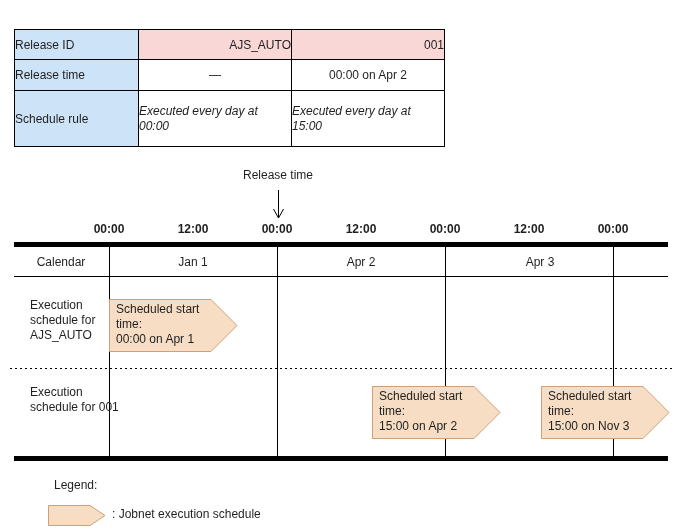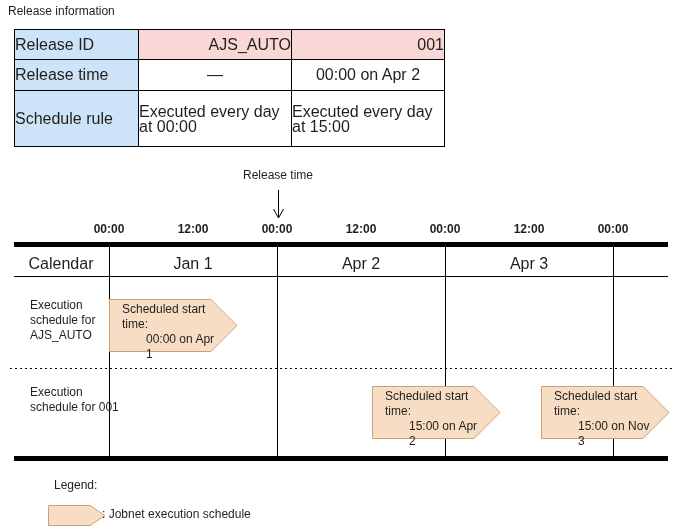--- a/index.html
+++ b/index.html
@@ -3,54 +3,53 @@
 <meta charset="utf-8">
 <style>
   html,body{margin:0;padding:0;background:#ffffff;}
   body{font-family:"Liberation Sans","DejaVu Sans",sans-serif;color:#1f1f1f;}
   #page{position:relative;width:674px;height:531px;background:#ffffff;overflow:hidden;}
   .abs{position:absolute;}
   .txt{font-size:12px;line-height:15px;white-space:nowrap;}
 
   
   table.rel-table{position:absolute;left:14px;top:29px;border-collapse:collapse;table-layout:fixed;}
-  table.rel-table td{border:1px solid #000;font-size:16px;vertical-align:middle;padding:0;}
+  table.rel-table td{border:1px solid #000;font-size:12px;vertical-align:middle;padding:0;}
   td.hdr-blue{background:#cde3f8;padding-left:16px;}
   td.val-pink{background:#f9d7d7;text-align:right;}
   td.val-center{text-align:center;}
-  td.val-left{text-align:left;padding-left:10px;padding-right:6px;font-size:12px;line-height:15px;}
+  td.val-left{text-align:left;padding-left:10px;padding-right:6px;font-size:12px;line-height:15px;font-style:italic;}
   td.wrap{white-space:normal;}
 
   
   .tick{position:absolute;top:222px;transform:translateX(-50%);font-size:12px;font-weight:bold;}
-  .daylabel{position:absolute;top:255px;transform:translateX(-50%);font-size:16px;}
+  .daylabel{position:absolute;top:255px;transform:translateX(-50%);font-size:12px;}
   .hbar{position:absolute;left:14px;width:654px;height:5px;background:#000;}
   .thinline{position:absolute;left:14px;top:276px;width:654px;height:1px;background:#000;}
   .vline{position:absolute;top:247px;width:1px;height:209px;background:#000;}
   .dashline{position:absolute;left:10px;top:368px;width:664px;height:1px;
             background:repeating-linear-gradient(90deg,#000 0 2px,transparent 2px 5px);}
   .rowlabel{position:absolute;left:30px;width:92px;font-size:12px;line-height:15px;white-space:normal;}
 
   
   .callout{position:absolute;width:129px;height:53px;}
   .callout svg{position:absolute;left:0;top:0;}
-  .callout-text{position:absolute;left:13px;top:3px;width:96px;font-size:12px;line-height:15px;white-space:normal;}
-  .callout-text .c-value{display:block;margin-left:24px;}
+  .callout-text{position:absolute;left:7px;top:3px;width:96px;font-size:12px;line-height:15px;white-space:normal;}
+  .callout-text .c-value{display:block;}
 
   
   .legend-title{position:absolute;left:20px;top:478px;font-size:12px;margin-left:34px;}
   .legend-shape{position:absolute;left:48px;top:505px;}
-  .legend-entry{position:absolute;left:102px;top:507px;font-size:12px;text-align:right;}
+  .legend-entry{position:absolute;left:112px;top:507px;font-size:12px;text-align:right;}
 </style>
 </head>
 <body>
 
 <div id="page">
 
-  <div class="abs txt" style="left:8px;top:4px;">Release information</div>
 
   <table class="rel-table">
     <colgroup>
         <col style="width:124px">
         <col style="width:153px">
         <col style="width:153px">
       </colgroup>
     <tbody>
         <tr style="height:30px">
       <td class="hdr-blue">Release ID</td>
@@ -86,21 +85,21 @@
 
   <div class="hbar" style="top:242px;"></div>
   <div class="vline" style="left:109px;"></div>
   <div class="vline" style="left:277px;"></div>
   <div class="vline" style="left:445px;"></div>
   <div class="vline" style="left:613px;"></div>
 
   <span class="daylabel" style="left:61px">Calendar</span>
   <span class="daylabel" style="left:193px">Jan 1</span>
   <span class="daylabel" style="left:361px">Apr 2</span>
-  <span class="daylabel" style="left:529px">Apr 3</span>
+  <span class="daylabel" style="left:540px">Apr 3</span>
   <div class="thinline"></div>
 
   <div class="rowlabel" style="top:298px;">Execution schedule for AJS_AUTO</div>
   <div class="dashline"></div>
   <div class="rowlabel" style="top:385px;">Execution schedule for 001</div>
 
   <div class="callout" style="left:109px;top:299px;">
     <svg width="129" height="53" viewBox="0 0 129 53">
       <polygon points="0.5,0.5 102,0.5 128,26.5 102,52.5 0.5,52.5" fill="#f6ddc4" stroke="#cfa077" stroke-width="1"></polygon>
     </svg>

